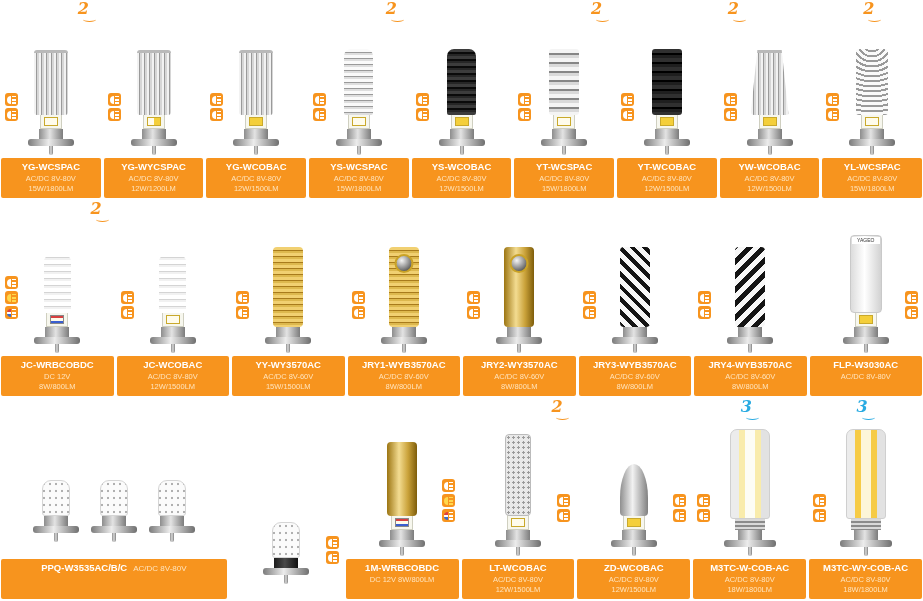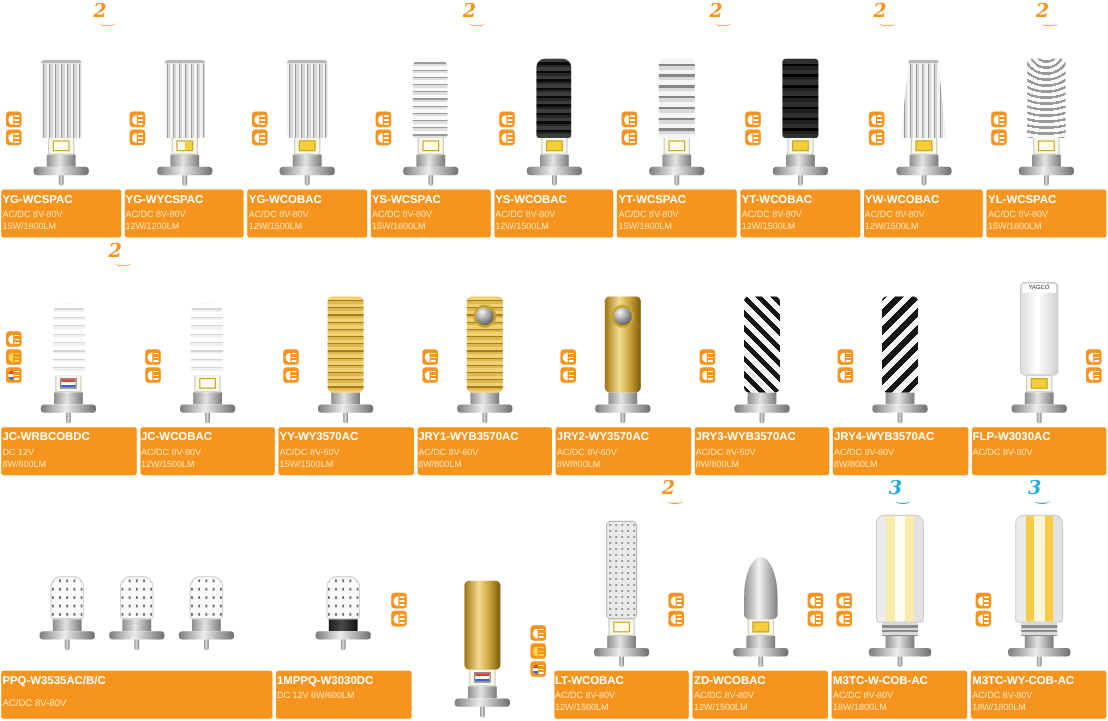--- a/index.html
+++ b/index.html
@@ -8,24 +8,24 @@
   .row{display:flex;gap:3px;padding:0 1px;box-sizing:border-box;}
   .row-1{height:200px;}
   .row-2{height:198px;}
   .row-3{height:203px;}
   .cell{position:relative;flex:1;display:flex;flex-direction:column;min-width:0;}
   .cell.wide{flex:2;}
   .img{flex:1;position:relative;display:flex;align-items:flex-end;justify-content:center;gap:12px;padding-bottom:3px;}
 
   
   .label{flex:0 0 auto;height:40px;box-sizing:border-box;background:#f7941e;border-radius:2px;
-         color:#fff;padding:3px 1px 2px;margin:0 0 2px;overflow:hidden;}
+         color:#fff;text-align:center;padding:3px 1px 2px;margin:0 0 2px;overflow:hidden;}
   .label .name{font-size:9.5px;font-weight:bold;white-space:nowrap;line-height:1.35;}
   .label .spec{font-size:7.5px;color:#ffe4bd;line-height:1.35;white-space:nowrap;}
-  .lrow{display:flex;justify-content:center;align-items:baseline;gap:6px;flex-direction:column;}
+  .lrow{display:flex;justify-content:center;align-items:baseline;gap:6px;}
   .lrow .ispec{font-size:8px;color:#ffe4bd;}
 
   
   .badge{position:absolute;top:1px;z-index:3;font-family:"DejaVu Serif",serif;font-style:italic;
          font-weight:bold;font-size:16px;line-height:1;}
   .badge::after{content:"";display:block;width:13px;height:4px;border-bottom:1.5px solid currentColor;
          border-radius:50%;margin-left:5px;}
   .badge.side-left{left:8px;}
   .badge.side-right{right:5px;}
   .badge.side-center{left:50%;transform:translateX(-50%);}
@@ -632,24 +632,20 @@
               <span class="bi-rays"></span>
             </div>
           </div>
           <div class="bulb style-white-dome">
             <div class="head"></div>
             <div class="neck dark"></div>
             <div class="flange"></div>
             <div class="pin"></div>
           </div>
         </div>
-        <div class="label">
-          <div class="name">1MPPQ-W3030DC</div>
-          <div class="spec">DC 12V   6W/600LM</div>
-        </div>
       </div>
       <div class="cell">
         <div class="img">
           <div class="icons right">
             <div class="beamicon w">
               <span class="bi-lens"></span>
               <span class="bi-rays"></span>
             </div>
             <div class="beamicon y">
               <span class="bi-lens"></span>
@@ -662,20 +658,24 @@
           </div>
           <div class="bulb style-gold-smooth">
             <div class="head"></div>
             <div class="chipzone">
               <div class="chip chip-rgb"></div>
             </div>
             <div class="neck"></div>
             <div class="flange"></div>
             <div class="pin"></div>
           </div>
+        </div>
+        <div class="label">
+          <div class="name">1M-WRBCOBDC</div>
+          <div class="spec">DC 12V   8W/800LM</div>
         </div>
       </div>
       <div class="cell">
         <div class="badge side-right" style="color: rgb(247, 148, 30);">2</div>
         <div class="img">
           <div class="icons right">
             <div class="beamicon w">
               <span class="bi-lens"></span>
               <span class="bi-rays"></span>
             </div>

